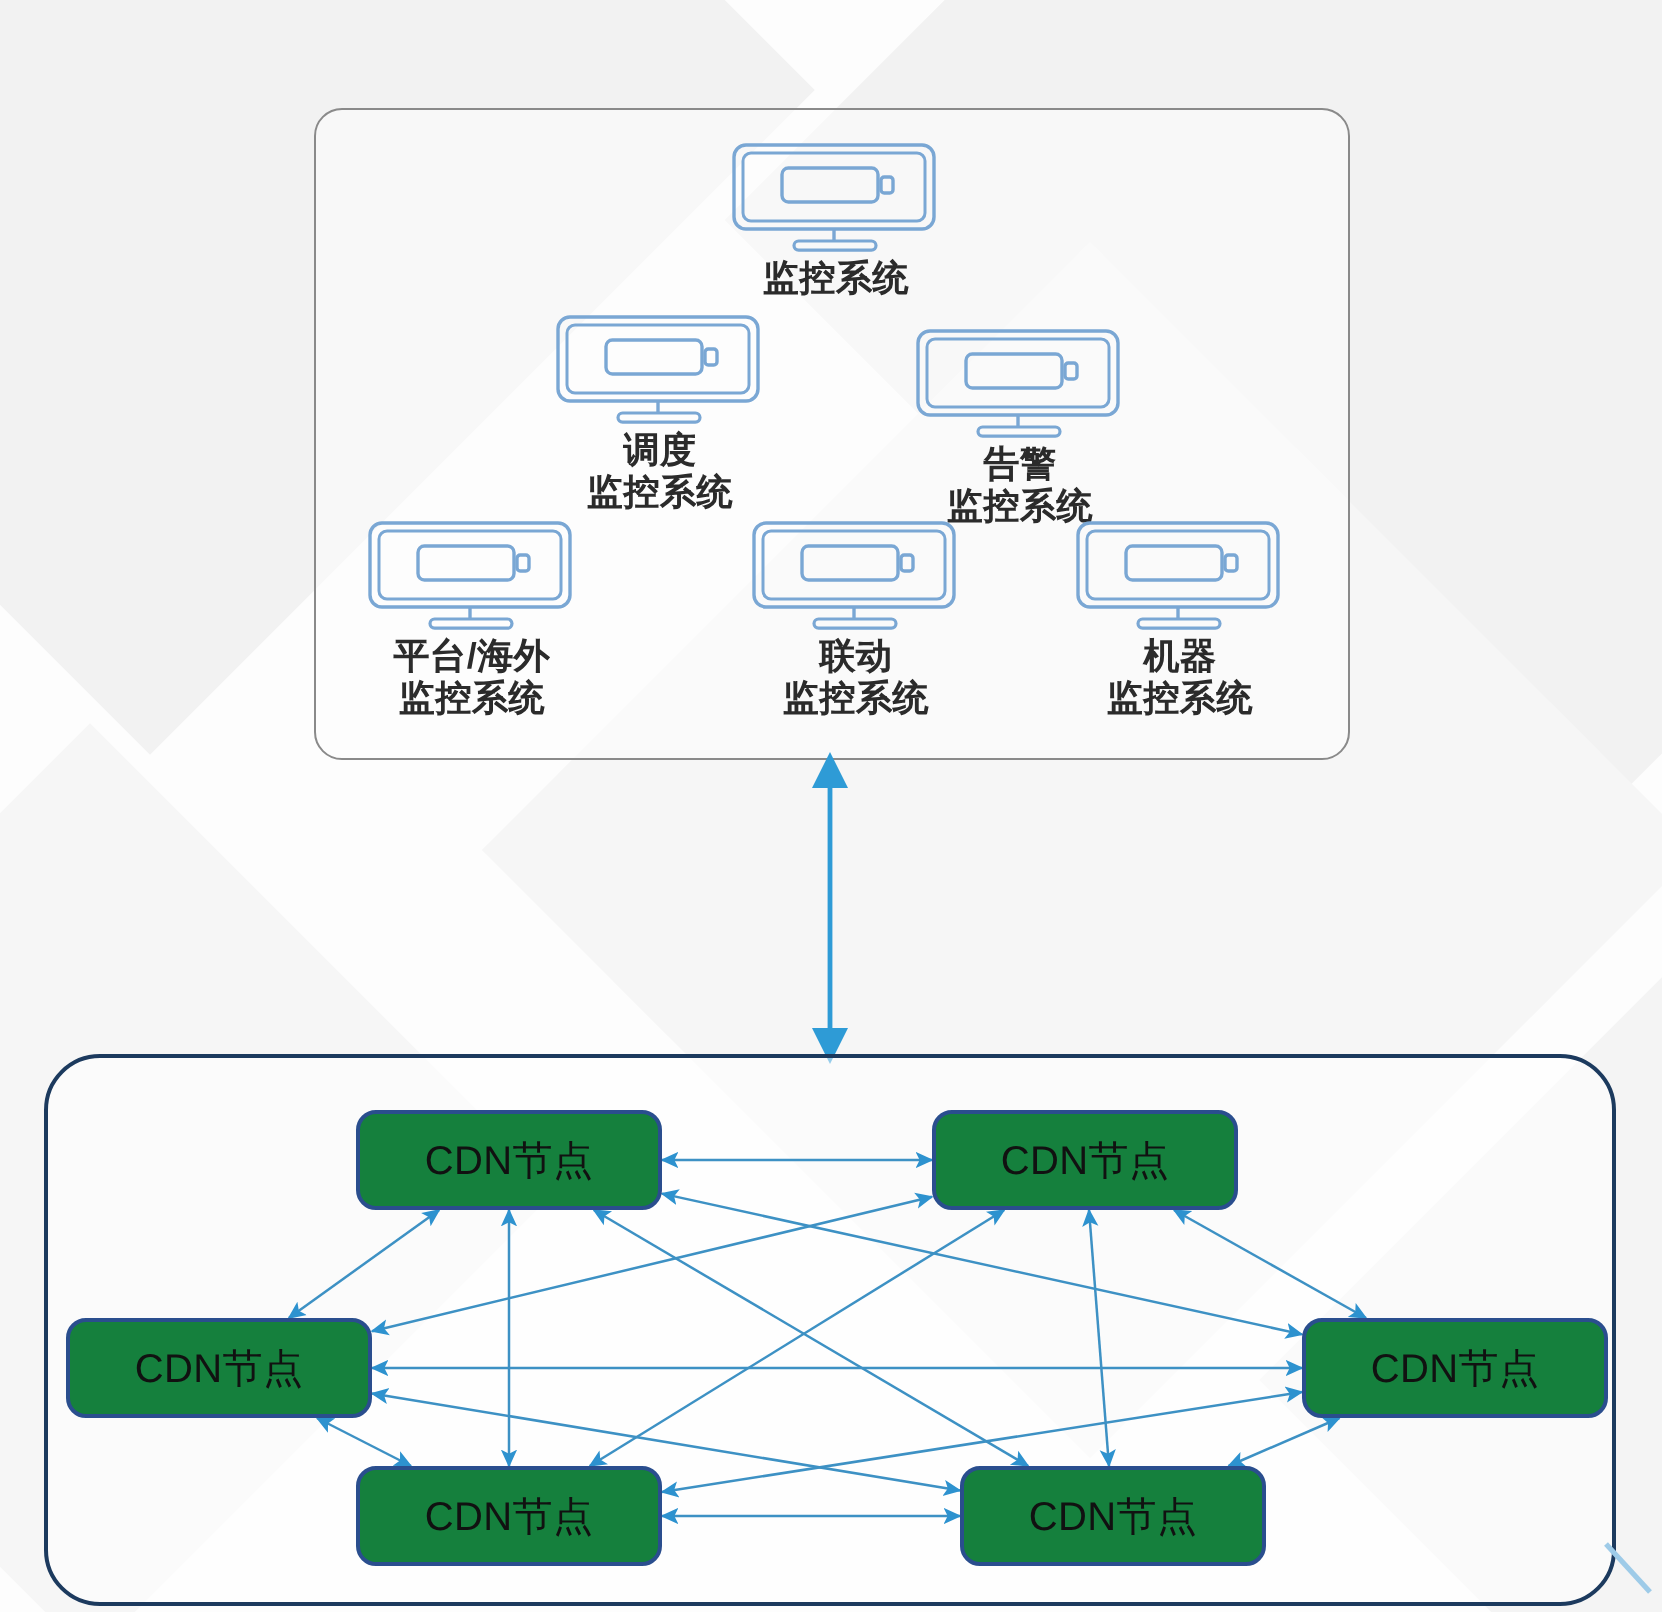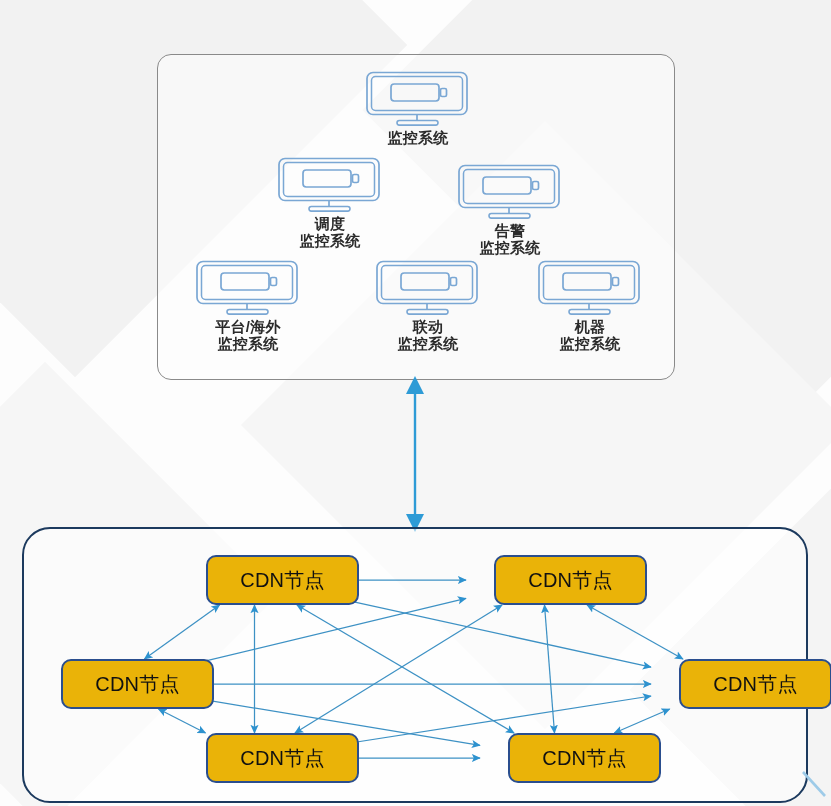--- a/index.html
+++ b/index.html
@@ -74,21 +74,21 @@
     text-align: center;
   }
   .mon-icon {
     width: 108px;
     height: 58px;
     margin: 0 auto;
     display: block;
   }
   .mon-label {
     margin-top: 1px;
-    font-size: 15px;
+    font-size: 18px;
     font-weight: bold;
     line-height: 1.14;
     color: #2b2b2b;
     letter-spacing: 0.3px;
     white-space: pre-line;
     font-family: "Liberation Sans", "DejaVu Sans", sans-serif;
   }
 
   
   #connector {
@@ -119,30 +119,29 @@
     top: 527px;
     width: 786px;
     height: 276px;
   }
 
   
   .cdn-node {
     position: absolute;
     border: 2px solid #2a4e8e;
     border-radius: 10px;
-    background: #eab308;
+    background: #15803d;
     display: flex;
     align-items: center;
     justify-content: center;
     box-sizing: border-box;
     font-size: 20px;
     color: #111111;
     letter-spacing: 0.2px;
     font-family: "Liberation Sans", "DejaVu Sans", sans-serif;
-    margin-left: 28px;
   }
 
   .corner-mark {
     position: absolute;
     right: 2px;
     bottom: 2px;
     width: 30px;
     height: 34px;
     pointer-events: none;
   }
@@ -188,21 +187,21 @@
     <rect x="3" y="2.5" width="100" height="42" rx="6" ry="6" fill="none" stroke="#7aa7d4" stroke-width="1.7"></rect>
     <rect x="7.5" y="6.5" width="91" height="34" rx="4" ry="4" fill="none" stroke="#7aa7d4" stroke-width="1.5"></rect>
     <rect x="27" y="14" width="48" height="17" rx="3.2" ry="3.2" fill="none" stroke="#7aa7d4" stroke-width="1.7"></rect>
     <rect x="76.5" y="18.5" width="6" height="8" rx="1.6" ry="1.6" fill="none" stroke="#7aa7d4" stroke-width="1.7"></rect>
     <line x1="53" y1="45" x2="53" y2="51" stroke="#7aa7d4" stroke-width="1.7"></line>
     <rect x="33" y="50.5" width="41" height="4.6" rx="2.3" ry="2.3" fill="none" stroke="#7aa7d4" stroke-width="1.6"></rect>
   </svg>
         <div class="mon-label">告警
 监控系统</div>
       </div>
-      <div class="mon-node" style="left: 173px; top: 259px;">
+      <div class="mon-node" style="left: 161px; top: 259px;">
         <svg class="mon-icon" viewBox="0 0 108 58">
     <rect x="3" y="2.5" width="100" height="42" rx="6" ry="6" fill="none" stroke="#7aa7d4" stroke-width="1.7"></rect>
     <rect x="7.5" y="6.5" width="91" height="34" rx="4" ry="4" fill="none" stroke="#7aa7d4" stroke-width="1.5"></rect>
     <rect x="27" y="14" width="48" height="17" rx="3.2" ry="3.2" fill="none" stroke="#7aa7d4" stroke-width="1.7"></rect>
     <rect x="76.5" y="18.5" width="6" height="8" rx="1.6" ry="1.6" fill="none" stroke="#7aa7d4" stroke-width="1.7"></rect>
     <line x1="53" y1="45" x2="53" y2="51" stroke="#7aa7d4" stroke-width="1.7"></line>
     <rect x="33" y="50.5" width="41" height="4.6" rx="2.3" ry="2.3" fill="none" stroke="#7aa7d4" stroke-width="1.6"></rect>
   </svg>
         <div class="mon-label">平台/海外
 监控系统</div>

